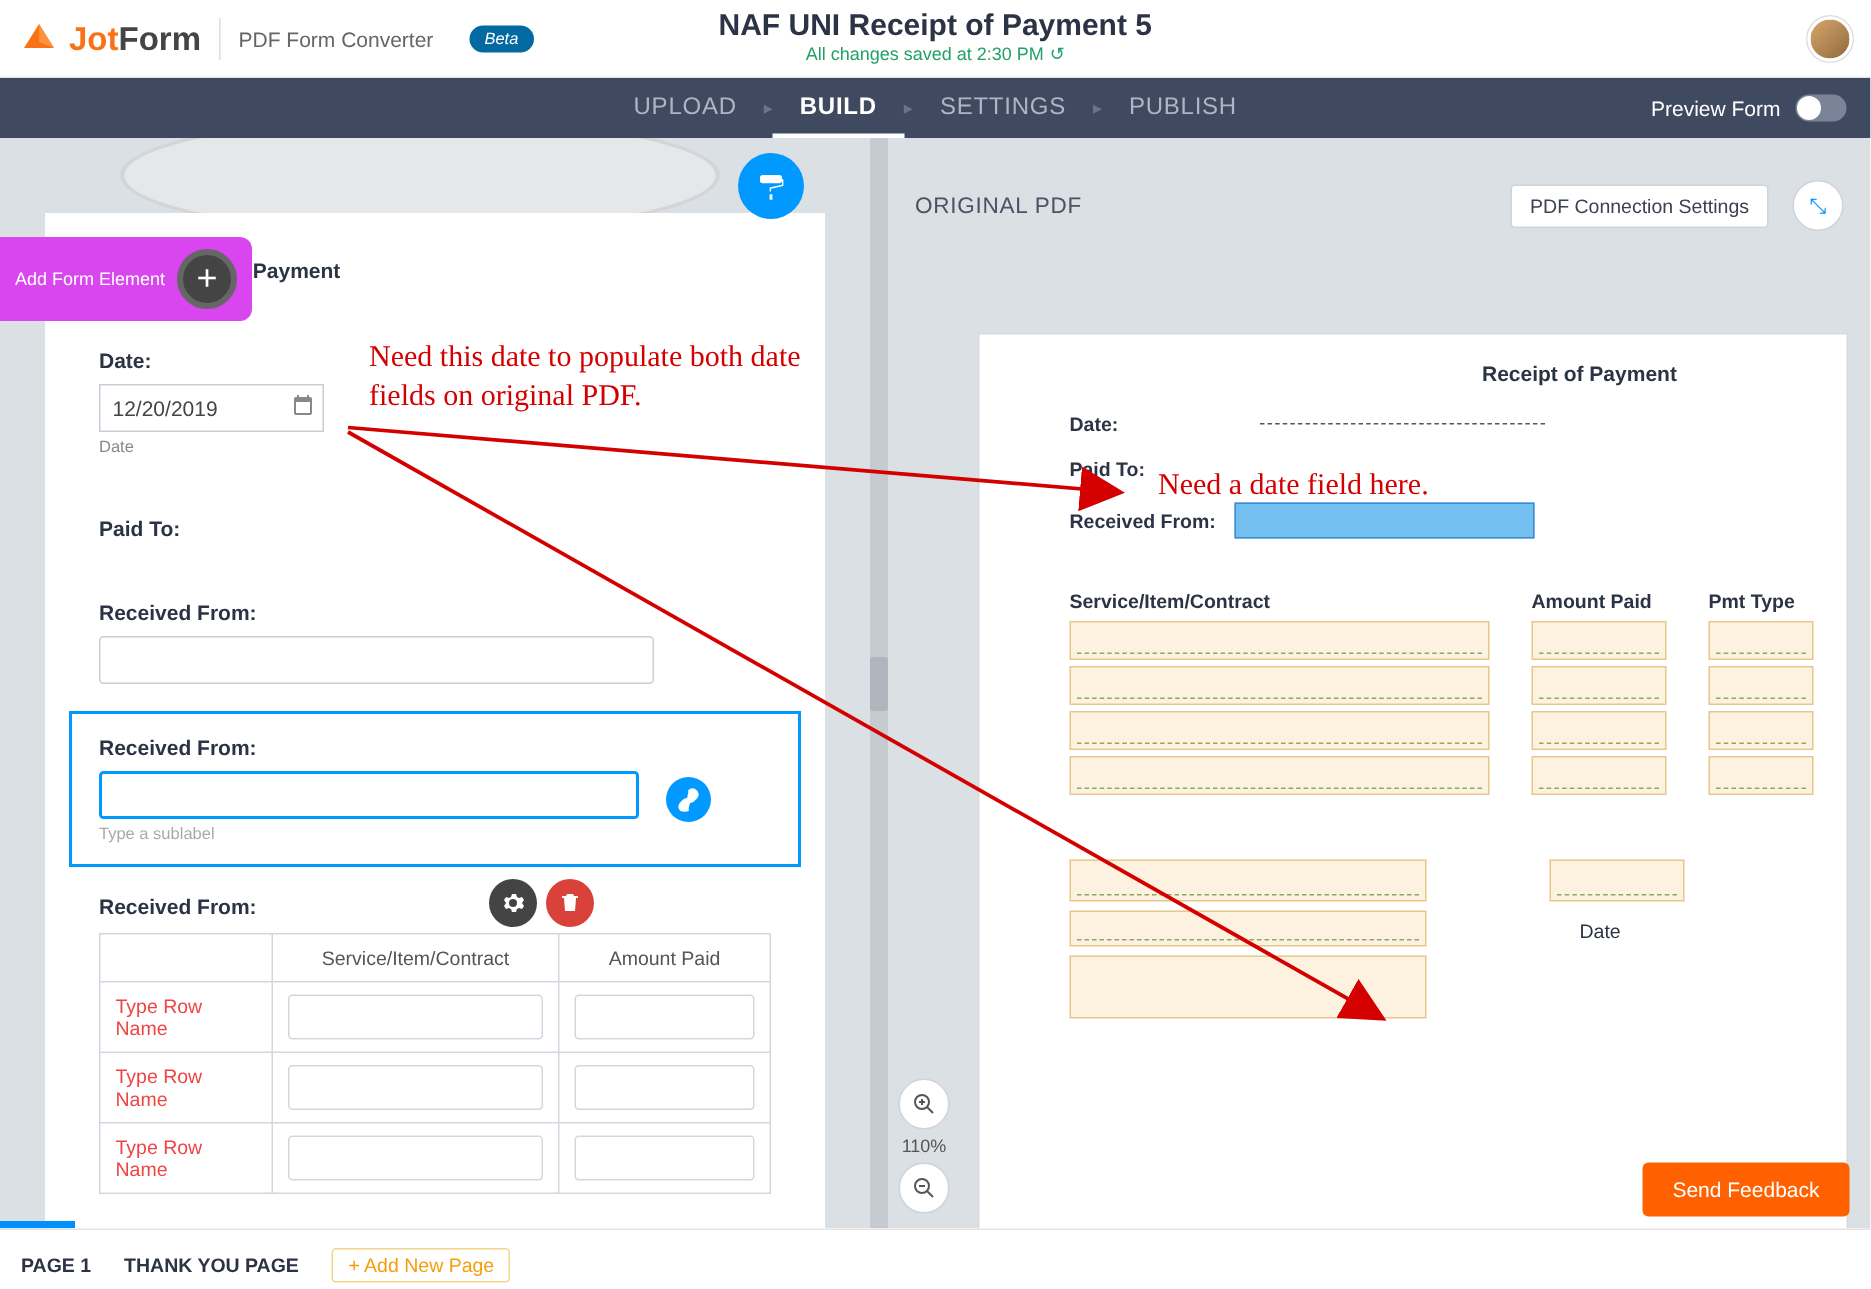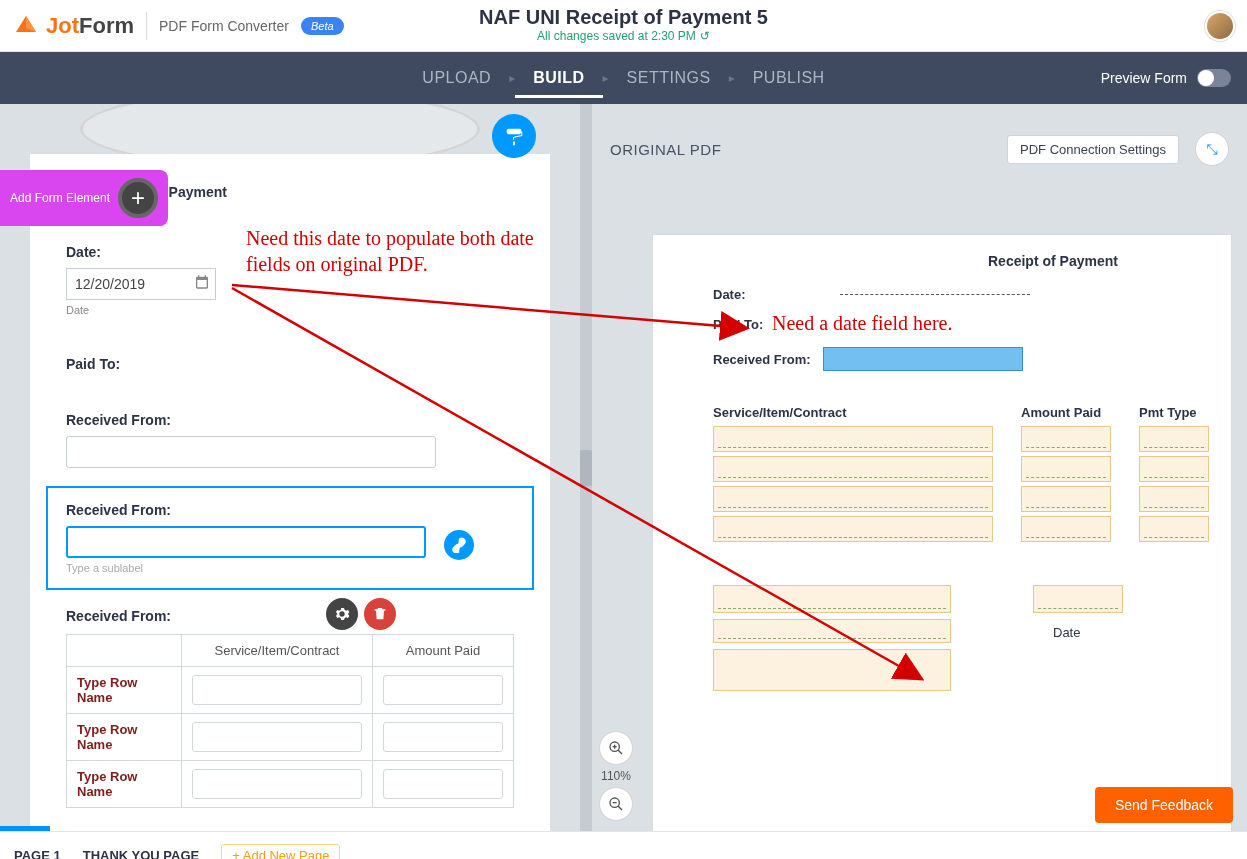--- a/index.html
+++ b/index.html
@@ -6,28 +6,28 @@
   body { font-family: -apple-system, "Segoe UI", Arial, sans-serif; font-size: 14px; color: #333; background: #fff; width: 1247px; height: 859px; overflow: hidden; position: relative; }
 
   
   .top-header { display: flex; align-items: center; height: 52px; border-bottom: 1px solid #e5e5e5; padding: 0 12px; position: relative; }
   .logo-wrap { display: flex; align-items: center; gap: 6px; }
   .logo-icon { width: 28px; height: 28px; display: inline-block; }
   .logo-text { font-size: 22px; font-weight: 700; color: #f97316; }
   .logo-text .f2 { color: #444; }
   .sep { width: 1px; height: 28px; background: #ddd; margin: 0 12px; }
   .pdf-conv { color: #666; font-size: 14px; }
-  .beta-badge { background: #3b82f6; color: #fff; font-size: 11px; font-style: italic; padding: 3px 10px; border-radius: 10px; margin-left: 12px; }
+  .beta-badge { background: #0369a1; color: #fff; font-size: 11px; font-style: italic; padding: 3px 10px; border-radius: 10px; margin-left: 24px; }
   .title-block { position: absolute; left: 50%; transform: translateX(-50%); text-align: center; top: 6px; }
   .title-block .title { font-size: 20px; font-weight: 600; color: #2c3345; }
   .title-block .saved { font-size: 12px; color: #22a06b; display: flex; align-items: center; justify-content: center; gap: 4px; }
   .avatar { width: 30px; height: 30px; border-radius: 50%; background: linear-gradient(135deg,#d9a56b,#8f6b3f); margin-left: auto; border: 2px solid #fff; box-shadow: 0 0 0 1px #ddd; }
 
   
-  .navbar { background: #3f4a60; height: 52px; display: flex; align-items: center; justify-content: center; position: relative; }
+  .navbar { background: #3f4a60; height: 40px; display: flex; align-items: center; justify-content: center; position: relative; }
   .nav-items { display: flex; align-items: center; gap: 0; }
   .nav-item { color: #aeb5c4; font-size: 16px; padding: 0 18px; letter-spacing: 0.5px; cursor: pointer; }
   .nav-item.active { color: #fff; font-weight: 600; border-bottom: 3px solid #fff; padding-bottom: 8px; padding-top: 11px; }
   .nav-caret { color: #6b7488; font-size: 12px; }
   .preview-wrap { position: absolute; right: 16px; display: flex; align-items: center; gap: 10px; color: #fff; font-size: 14px; }
   .toggle { width: 34px; height: 18px; background: #7a8398; border-radius: 10px; position: relative; }
   .toggle::after { content:""; width: 16px; height: 16px; background: #fff; border-radius: 50%; position: absolute; left: 1px; top: 1px; }
 
   
   .workarea { display: flex; height: calc(859px - 52px - 44px - 36px); position: relative; }
@@ -62,21 +62,21 @@
   .selected-field .sublabel-edit { font-size: 11px; color: #aaa; margin-top: 4px; }
   .link-chip { position: absolute; right: 58px; top: 42px; width: 30px; height: 30px; border-radius: 50%; background: #0099ff; display: flex; align-items: center; justify-content: center; }
 
   .table-field { margin-top: 18px; position: relative; }
   .table-actions { position: absolute; right: 118px; top: -10px; display: flex; gap: 6px; }
   .round-btn { width: 32px; height: 32px; border-radius: 50%; display: flex; align-items: center; justify-content: center; color: #fff; }
   .btn-gear { background: #444; }
   .btn-del  { background: #d9413b; }
   .tbl { border-collapse: collapse; margin-top: 10px; }
   .tbl th, .tbl td { border: 1px solid #d2d7df; padding: 8px 10px; font-size: 13px; color: #555; text-align: center; }
-  .tbl th.rowhdr, .tbl td.rowhdr { width: 124px; text-align: left; color: #7f1d1d; font-weight: 700; }
+  .tbl th.rowhdr, .tbl td.rowhdr { width: 124px; text-align: left; color: #ef4444; font-weight: 400; }
   .tbl th { background: #fff; font-weight: 400; }
   .tbl .cell-input { width: 170px; height: 30px; border: 1px solid #d2d7df; border-radius: 3px; }
   .tbl .cell-input.sm { width: 120px; }
 
   .left-scroll-ind { position: absolute; left: 0; bottom: 0; width: 50px; height: 5px; background: #0091ff; }
 
   
   .right-header { display: flex; align-items: center; padding: 16px 18px; gap: 10px; margin-top: 12px; }
   .right-title { font-size: 15px; color: #4a5263; letter-spacing: 0.5px; }
   .pdf-conn-btn { margin-left: auto; background: #fff; border: 1px solid #cfd3da; border-radius: 3px; padding: 6px 12px; font-size: 13px; color: #3b4152; }

